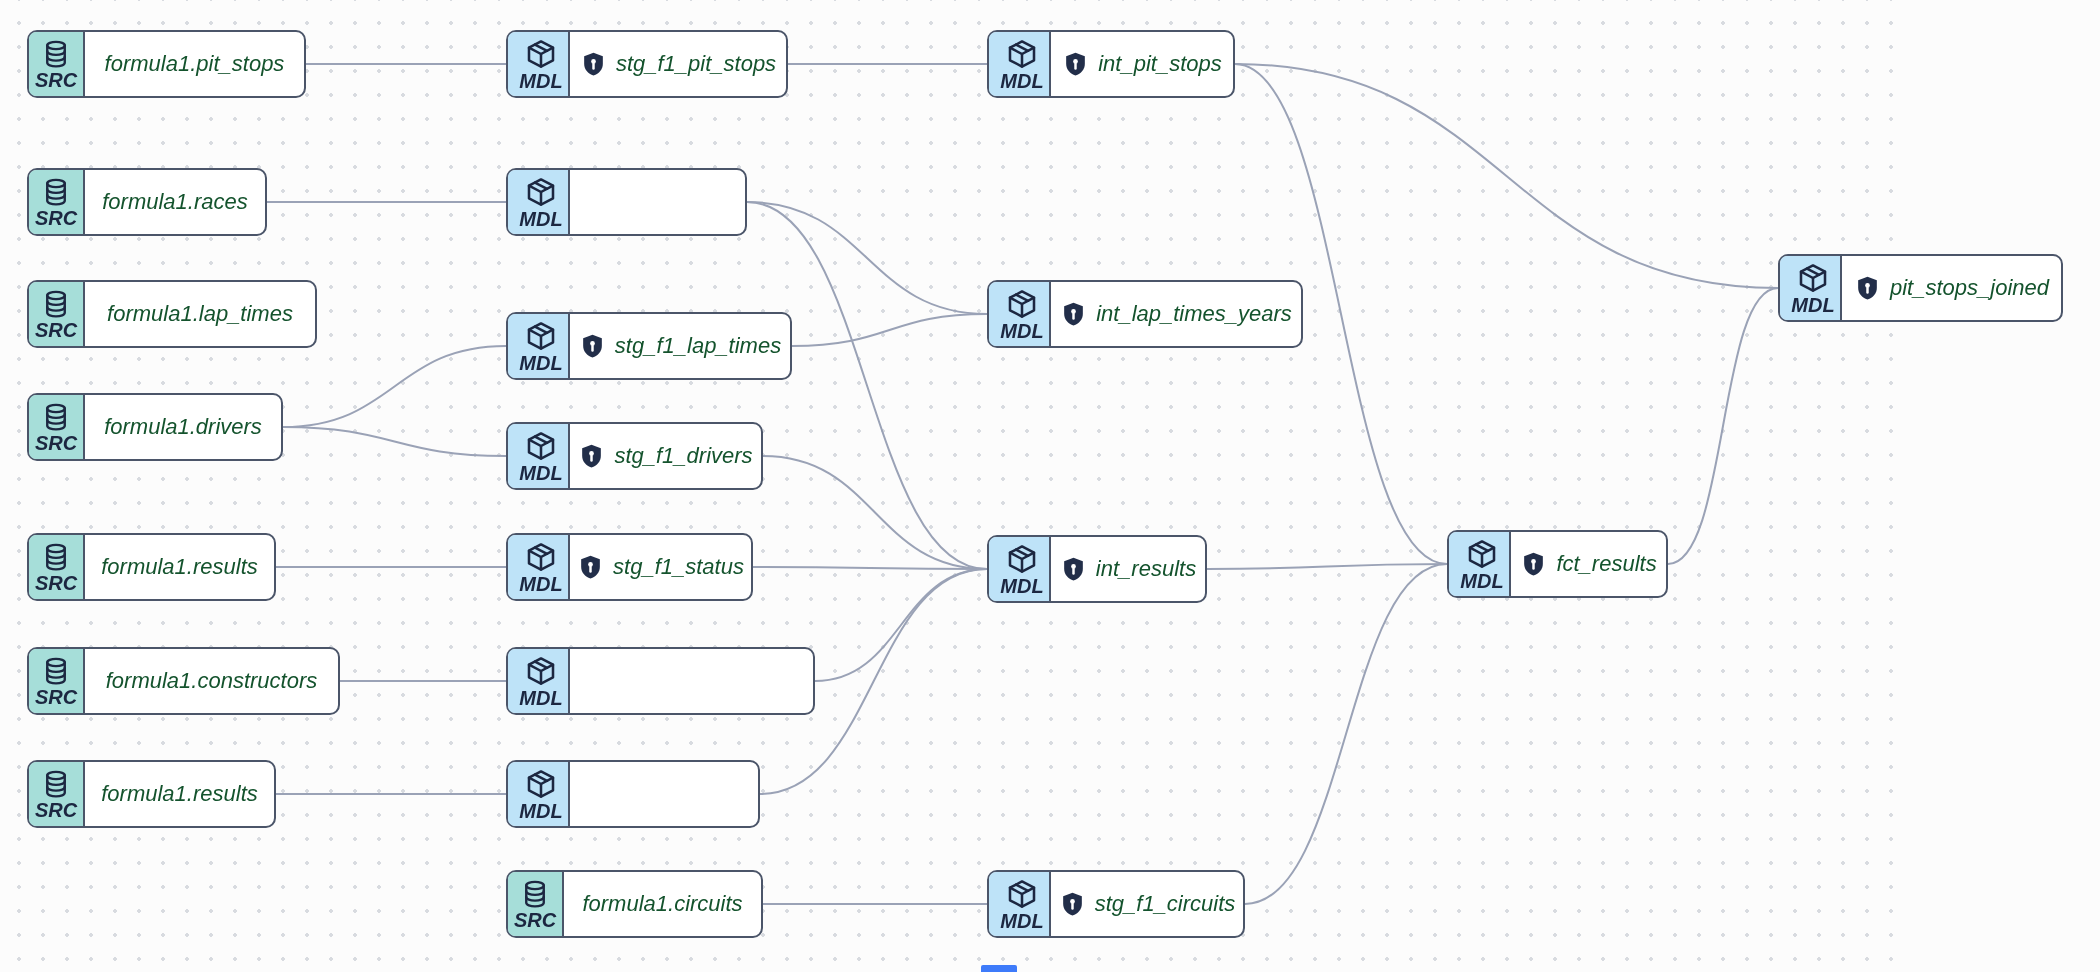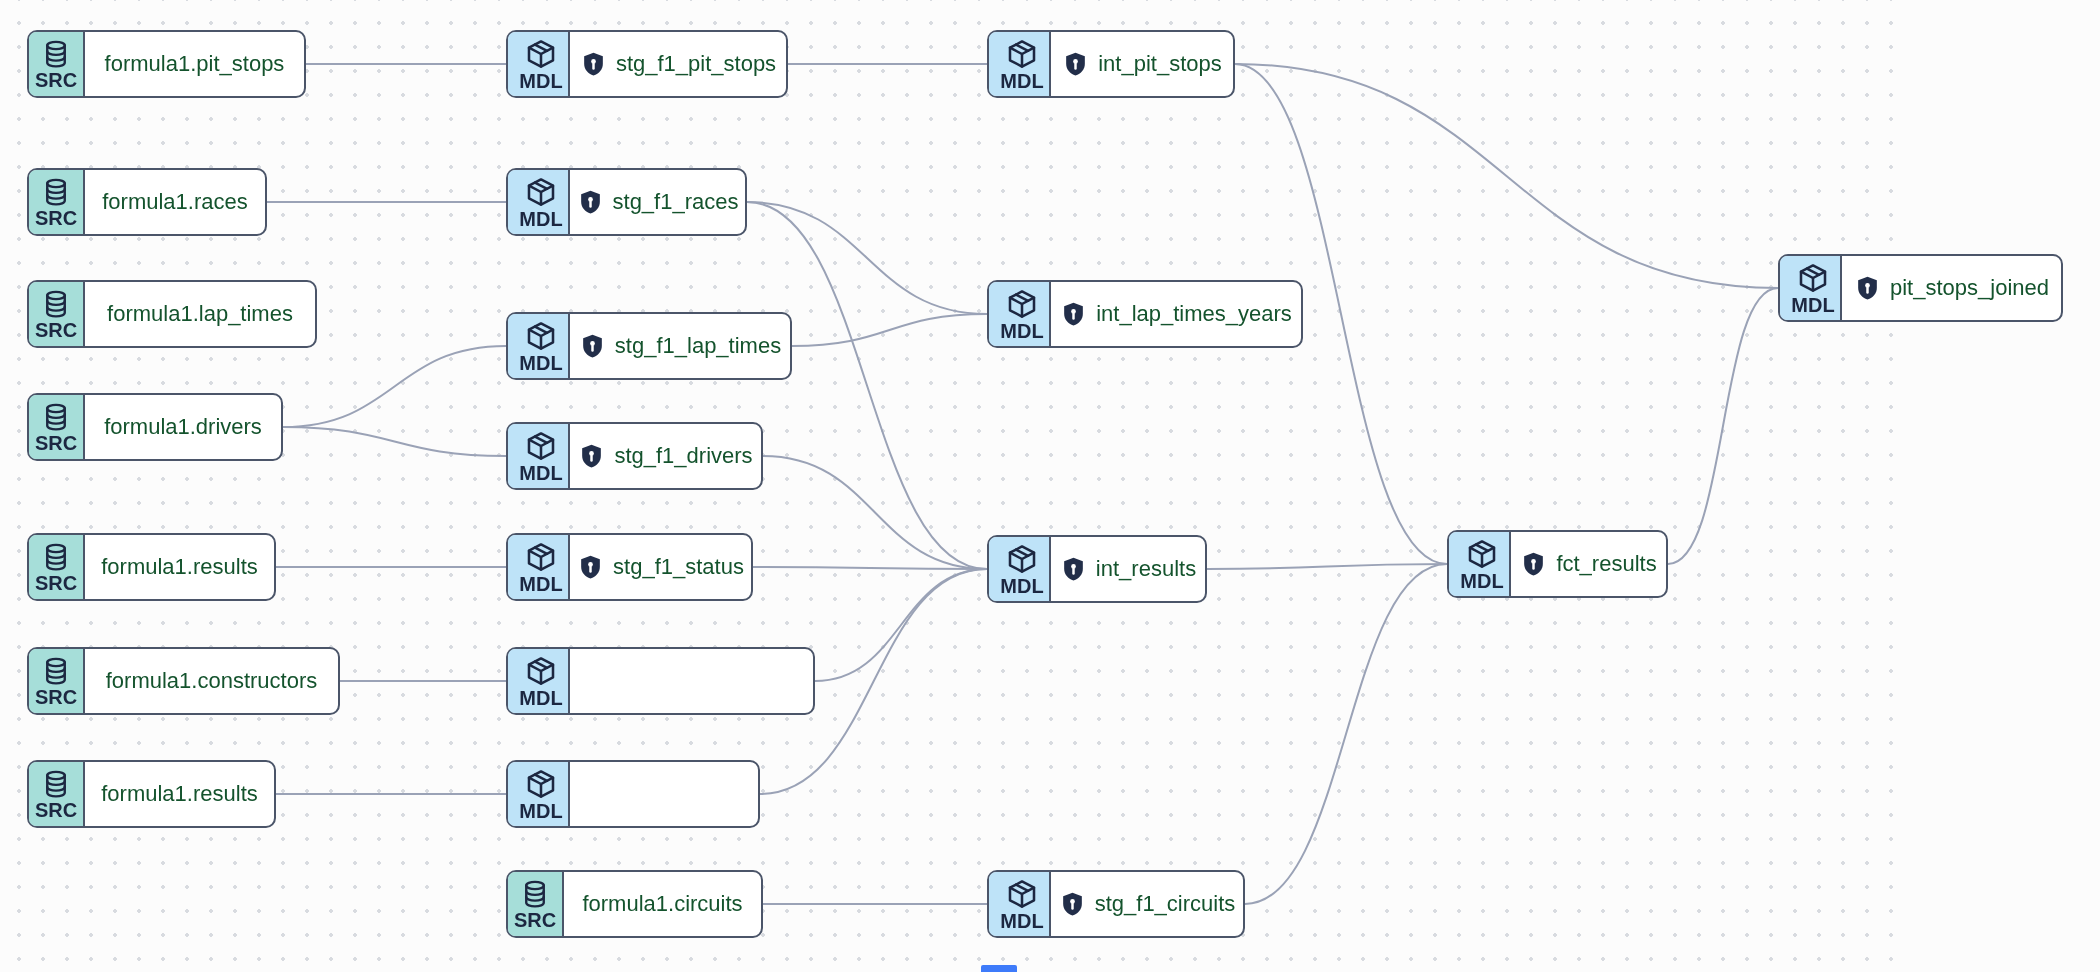--- a/index.html
+++ b/index.html
@@ -2,20 +2,21 @@
 <html><head>
 <meta charset="utf-8">
 <style>
   html,body{margin:0;padding:0;background:#fcfcfc;overflow:hidden;}
   .canvas{
     position:relative;width:1897px;height:972px;
     background-color:#fcfcfc;
     background-image:radial-gradient(circle,#d8dbe0 1.6px,transparent 1.7px);
     background-size:24px 24px;background-position:7px 11px;
     font-family:"Liberation Sans","DejaVu Sans",sans-serif;
+    font-style:italic;
   }
   svg.edge-layer{position:absolute;left:0;top:0;width:2100px;height:972px;}
   path.edge{fill:none;stroke:#9aa2b6;stroke-width:2px;}
   .node{
     position:absolute;display:flex;height:68px;box-sizing:border-box;
     background:#ffffff;border:2px solid #4b5569;border-radius:10px;
     cursor:pointer;
   }
   .badge{
     flex:0 0 54px;width:54px;display:flex;flex-direction:column;
@@ -219,30 +220,20 @@
         <span class="type-icon">
           <svg width="32" height="32" viewBox="0 0 24 24" fill="none" stroke="#1c2741" stroke-width="1.9" stroke-linejoin="round" stroke-linecap="round">
             <path d="M12 2.6 21 7.3v9.4L12 21.4 3 16.7V7.3Z"></path>
             <path d="M3 7.3 12 12l9-4.7"></path>
             <path d="M7.5 4.9l9 4.7"></path>
             <path d="M12 12v9.4"></path>
           </svg>
         </span>
         <span class="badge-label">MDL</span>
       </div>
-      <div class="node-body">
-        <span class="shield">
-          <svg width="27" height="27" viewBox="0 0 24 24">
-            <path d="M12 1.6 20.3 4.7V11c0 5.3-3.3 9-8.3 10.8C7 20 3.7 16.3 3.7 11V4.7Z" fill="#222e49"></path>
-            <circle cx="12" cy="9.3" r="2.1" fill="#ffffff"></circle>
-            <path d="M12 11.3v4.2" stroke="#ffffff" stroke-width="2.2" stroke-linecap="round"></path>
-          </svg>
-        </span>
-        <span class="node-label">stg_f1_races</span>
-      </div>
     </div>
     <div class="node model" style="left: 506px; top: 312px; width: 286px;">
       <div class="badge">
         <span class="type-icon">
           <svg width="32" height="32" viewBox="0 0 24 24" fill="none" stroke="#1c2741" stroke-width="1.9" stroke-linejoin="round" stroke-linecap="round">
             <path d="M12 2.6 21 7.3v9.4L12 21.4 3 16.7V7.3Z"></path>
             <path d="M3 7.3 12 12l9-4.7"></path>
             <path d="M7.5 4.9l9 4.7"></path>
             <path d="M12 12v9.4"></path>
           </svg>

